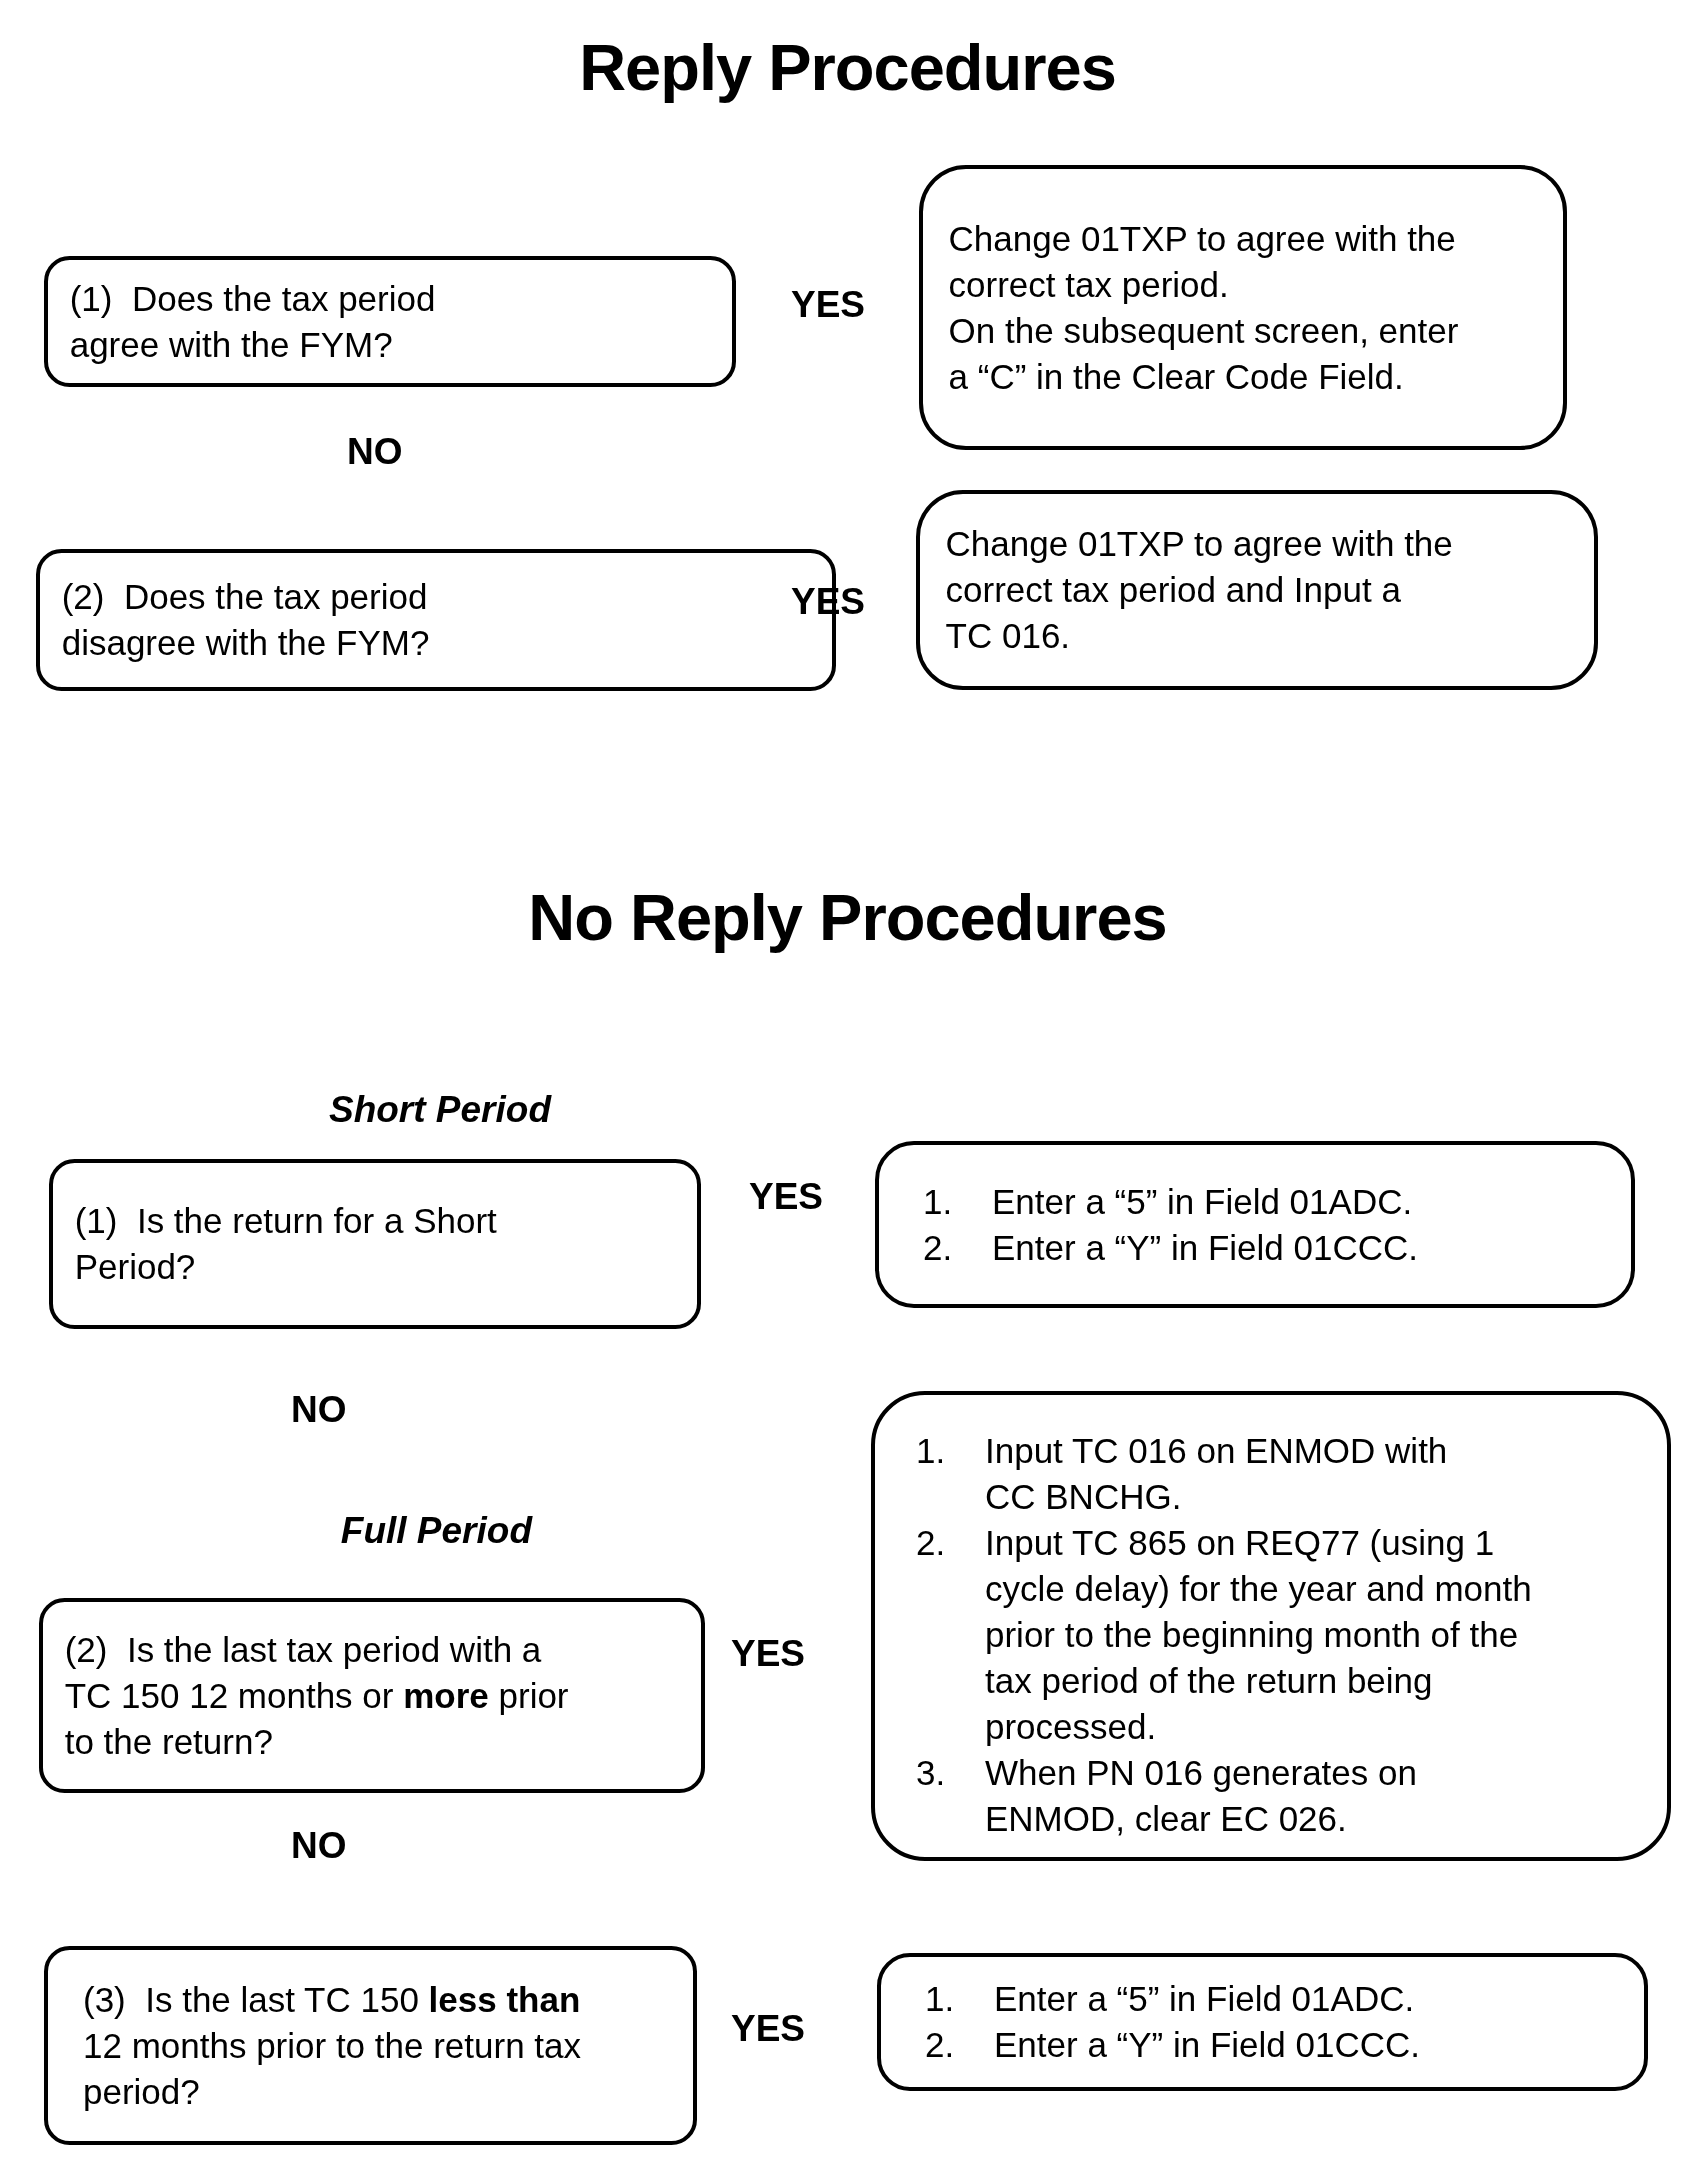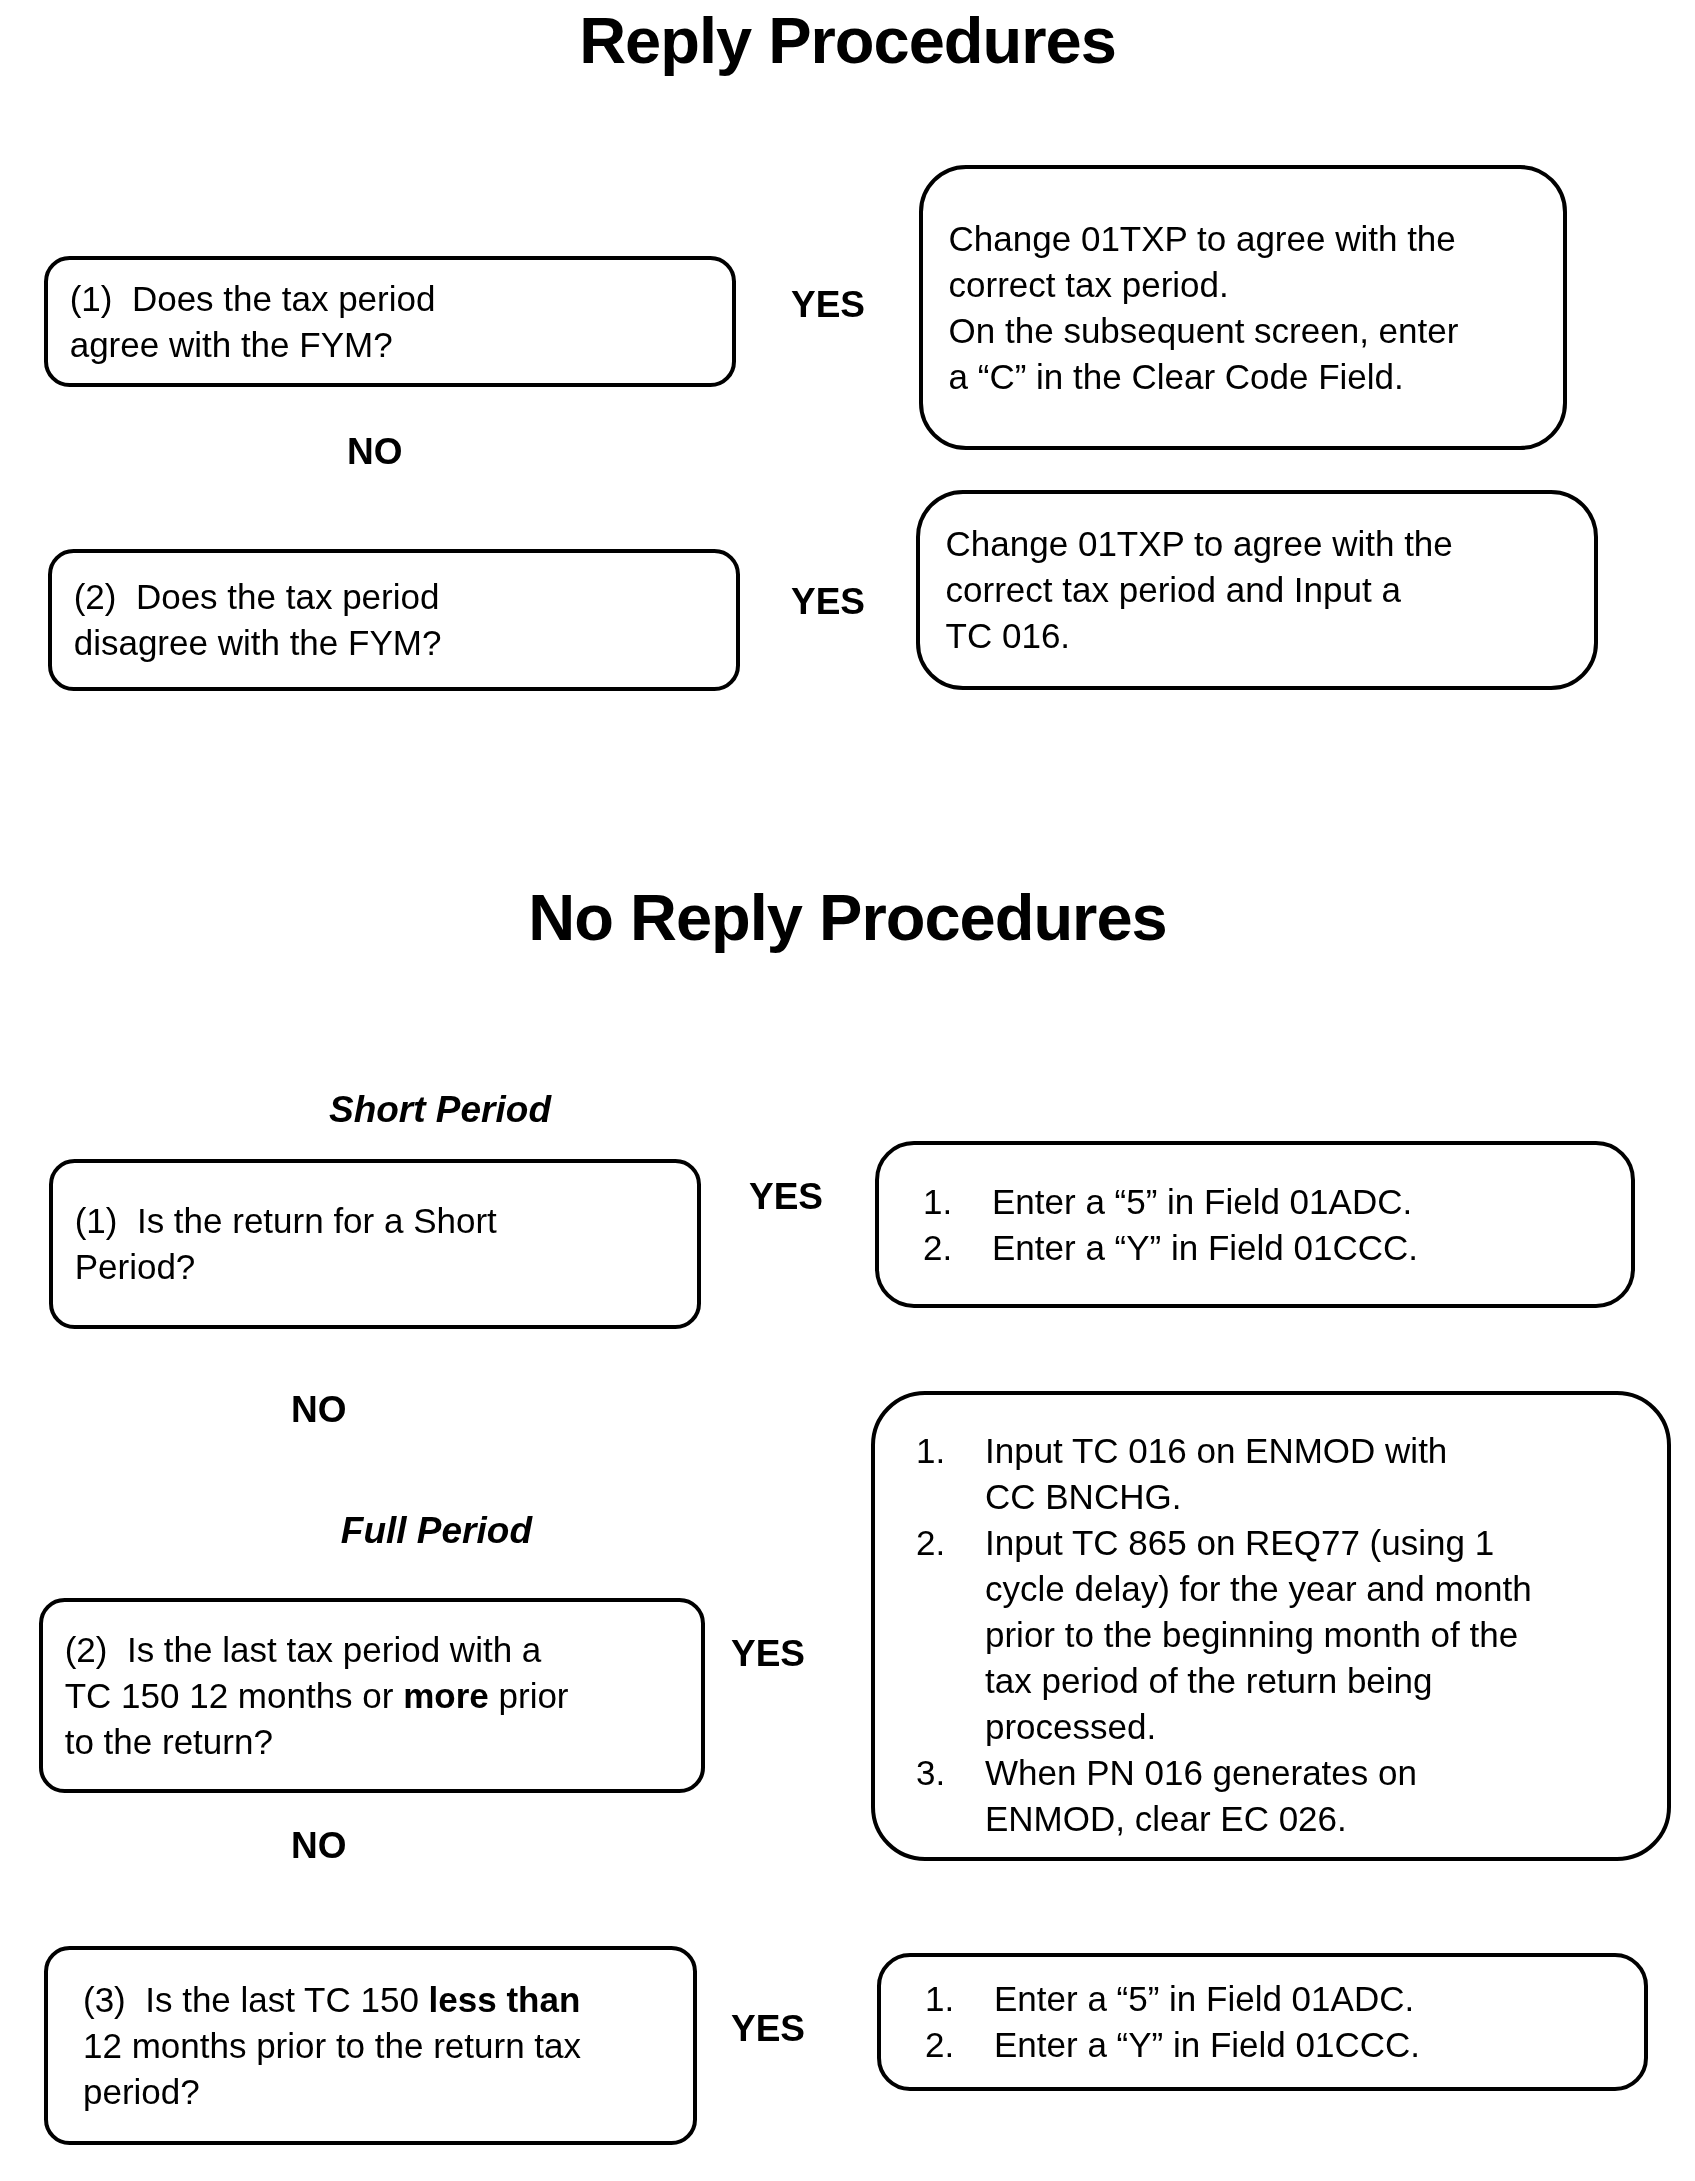--- a/index.html
+++ b/index.html
@@ -43,25 +43,25 @@
   .olist{display:flex;flex-direction:column;}
   .oli{display:flex;flex-direction:row;}
   .num{flex:0 0 69px;white-space:pre;}
   .litext{white-space:pre-wrap;}
   b{font-weight:bold;}
 
   #q1{left:44px;top:236px;width:692px;height:131px;}
   #yes1{left:791px;top:284px;}
   #a1{left:919px;top:165px;width:648px;height:285px;}
   #no1{left:347px;top:431px;}
-  #q2{left:48px;top:529px;width:692px;height:142px;}
+  #q2{left:36px;top:529px;width:800px;height:142px;}
   #yes2{left:791px;top:581px;}
   #a2{left:916px;top:490px;width:682px;height:200px;}
 
-  #title1{top:3px;}
+  #title1{top:30px;}
   #title2{top:880px;}
 
   #shorthead{left:177px;top:1089px;width:374px;}
   #q3{left:49px;top:1139px;width:652px;height:170px;}
   #yes3{left:749px;top:1176px;}
   #a3{left:875px;top:1141px;width:760px;height:167px;border-radius:39px;padding-left:44px;}
   #no2{left:291px;top:1389px;}
   #a4{left:871px;top:1391px;width:800px;height:470px;border-radius:54px;justify-content:flex-start;padding-top:33px;padding-left:41px;}
   #fullhead{left:177px;top:1510px;width:355px;}
   #q4{left:39px;top:1578px;width:666px;height:195px;}

